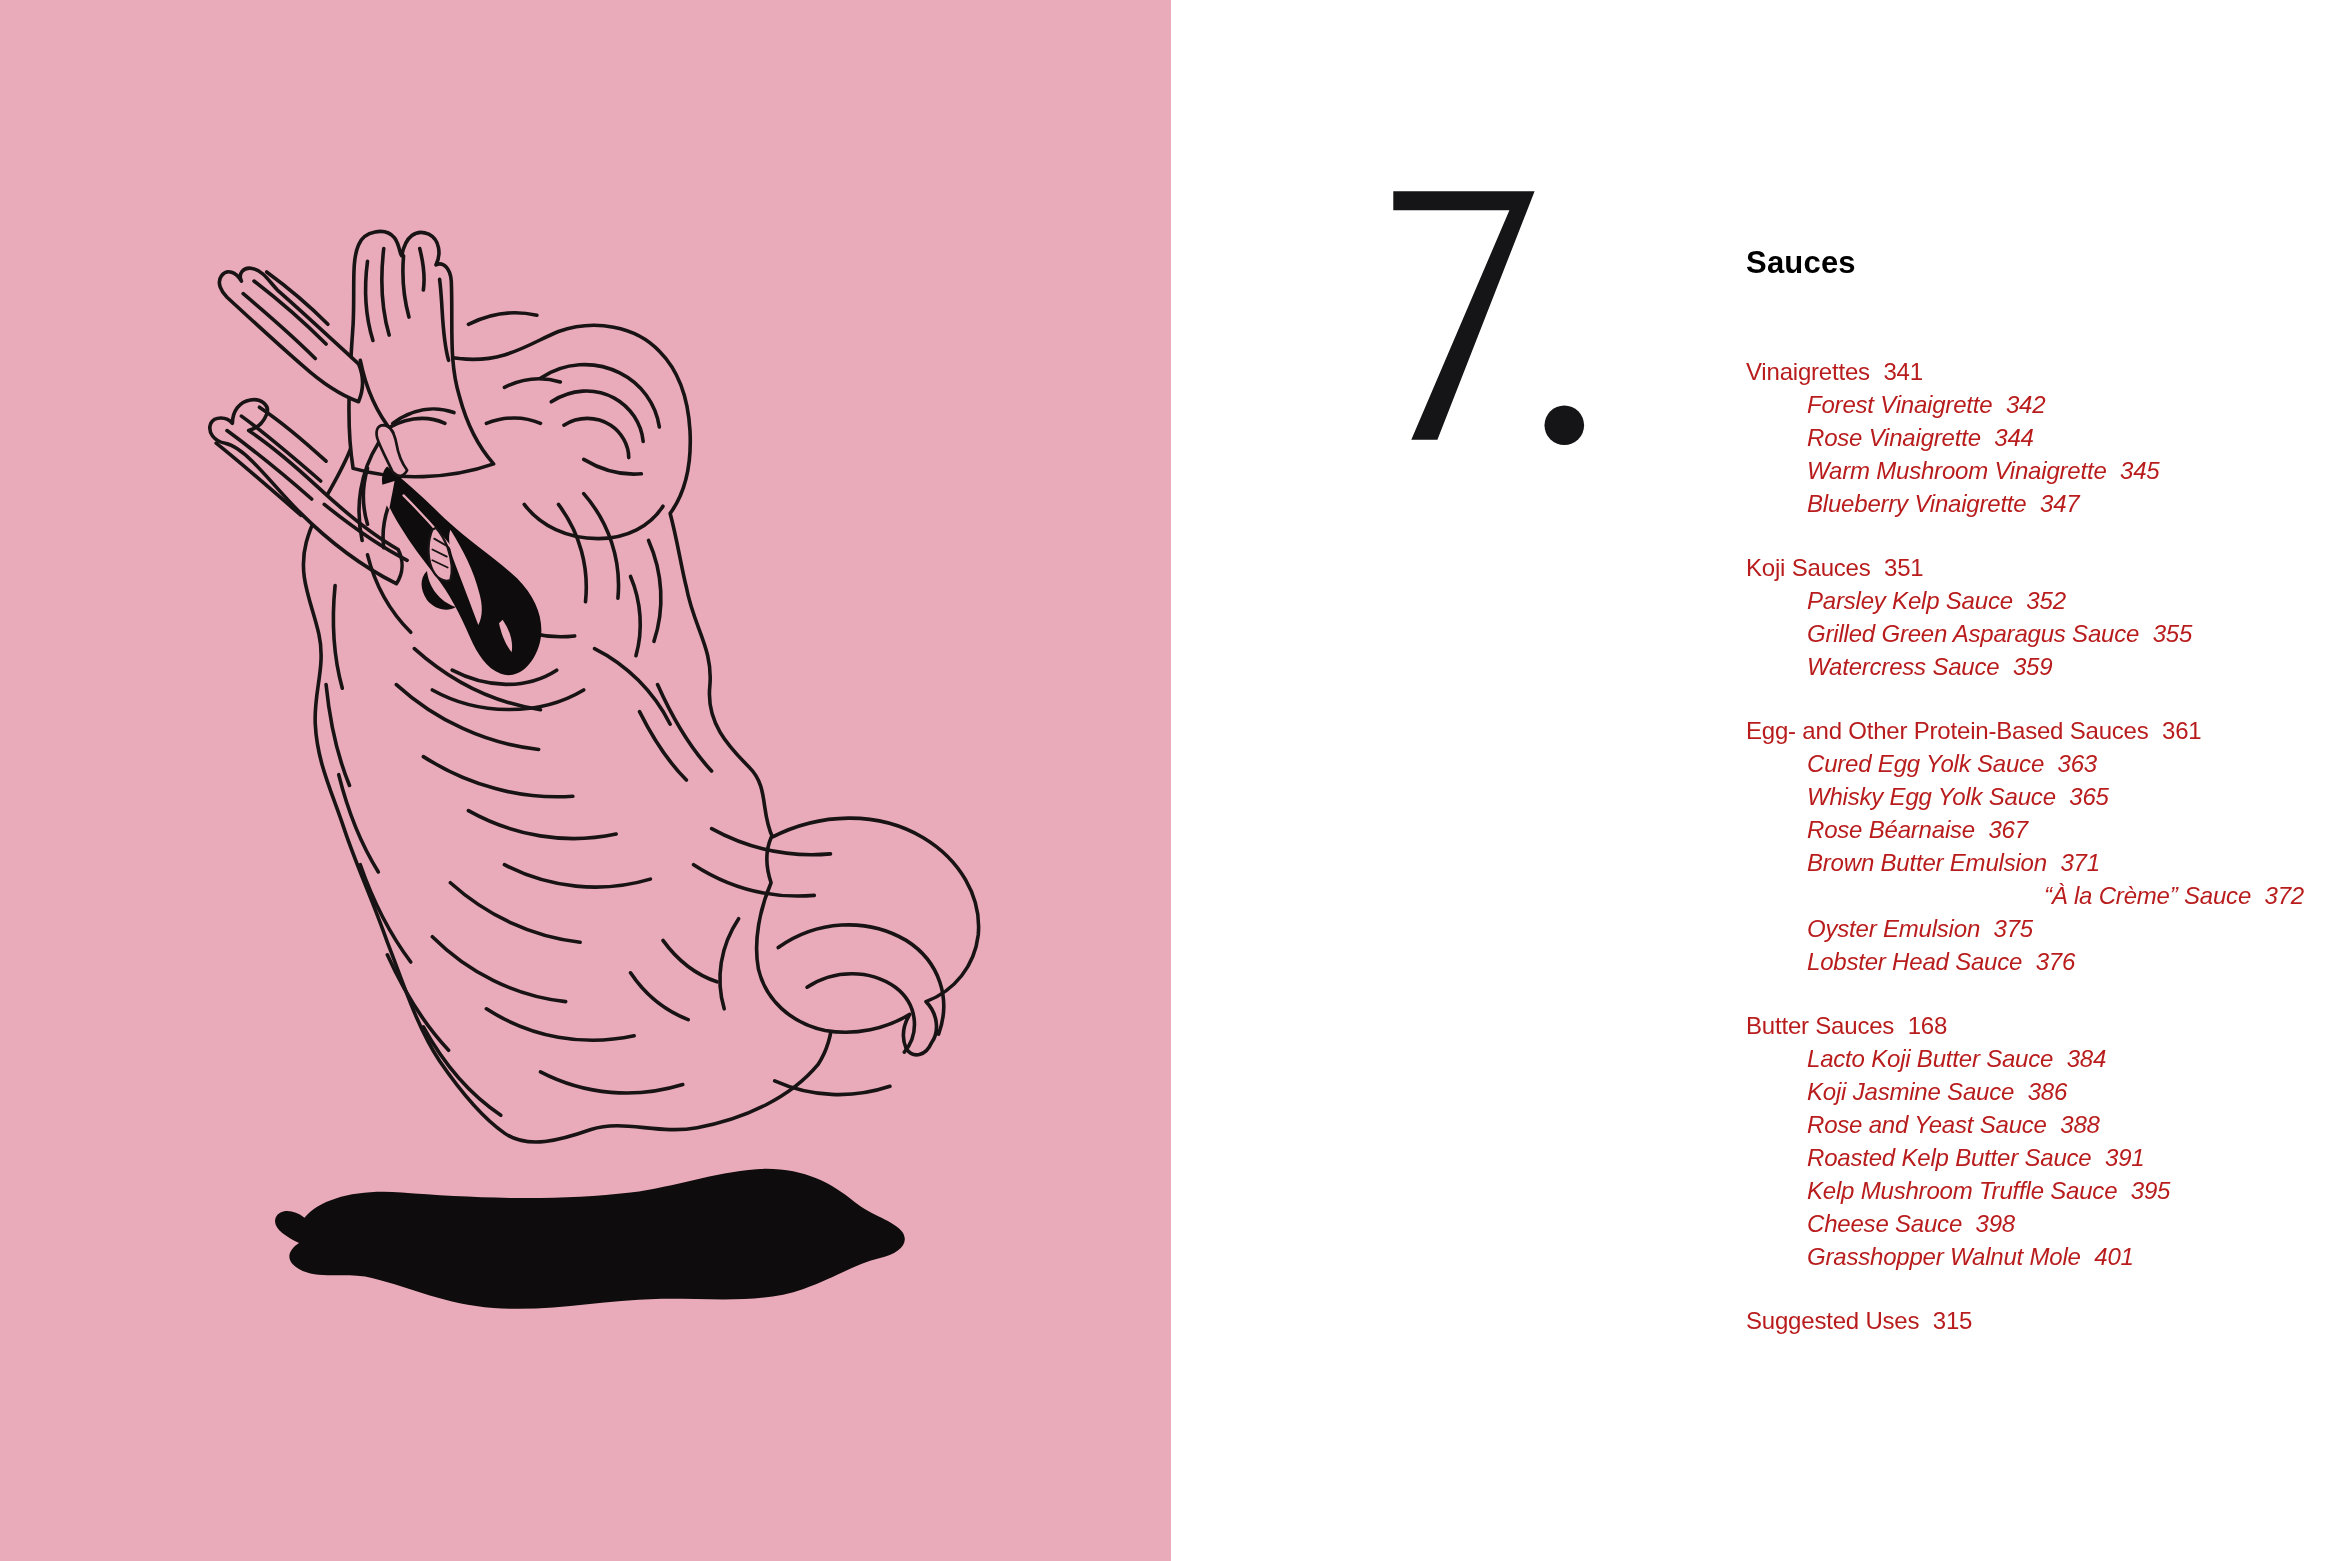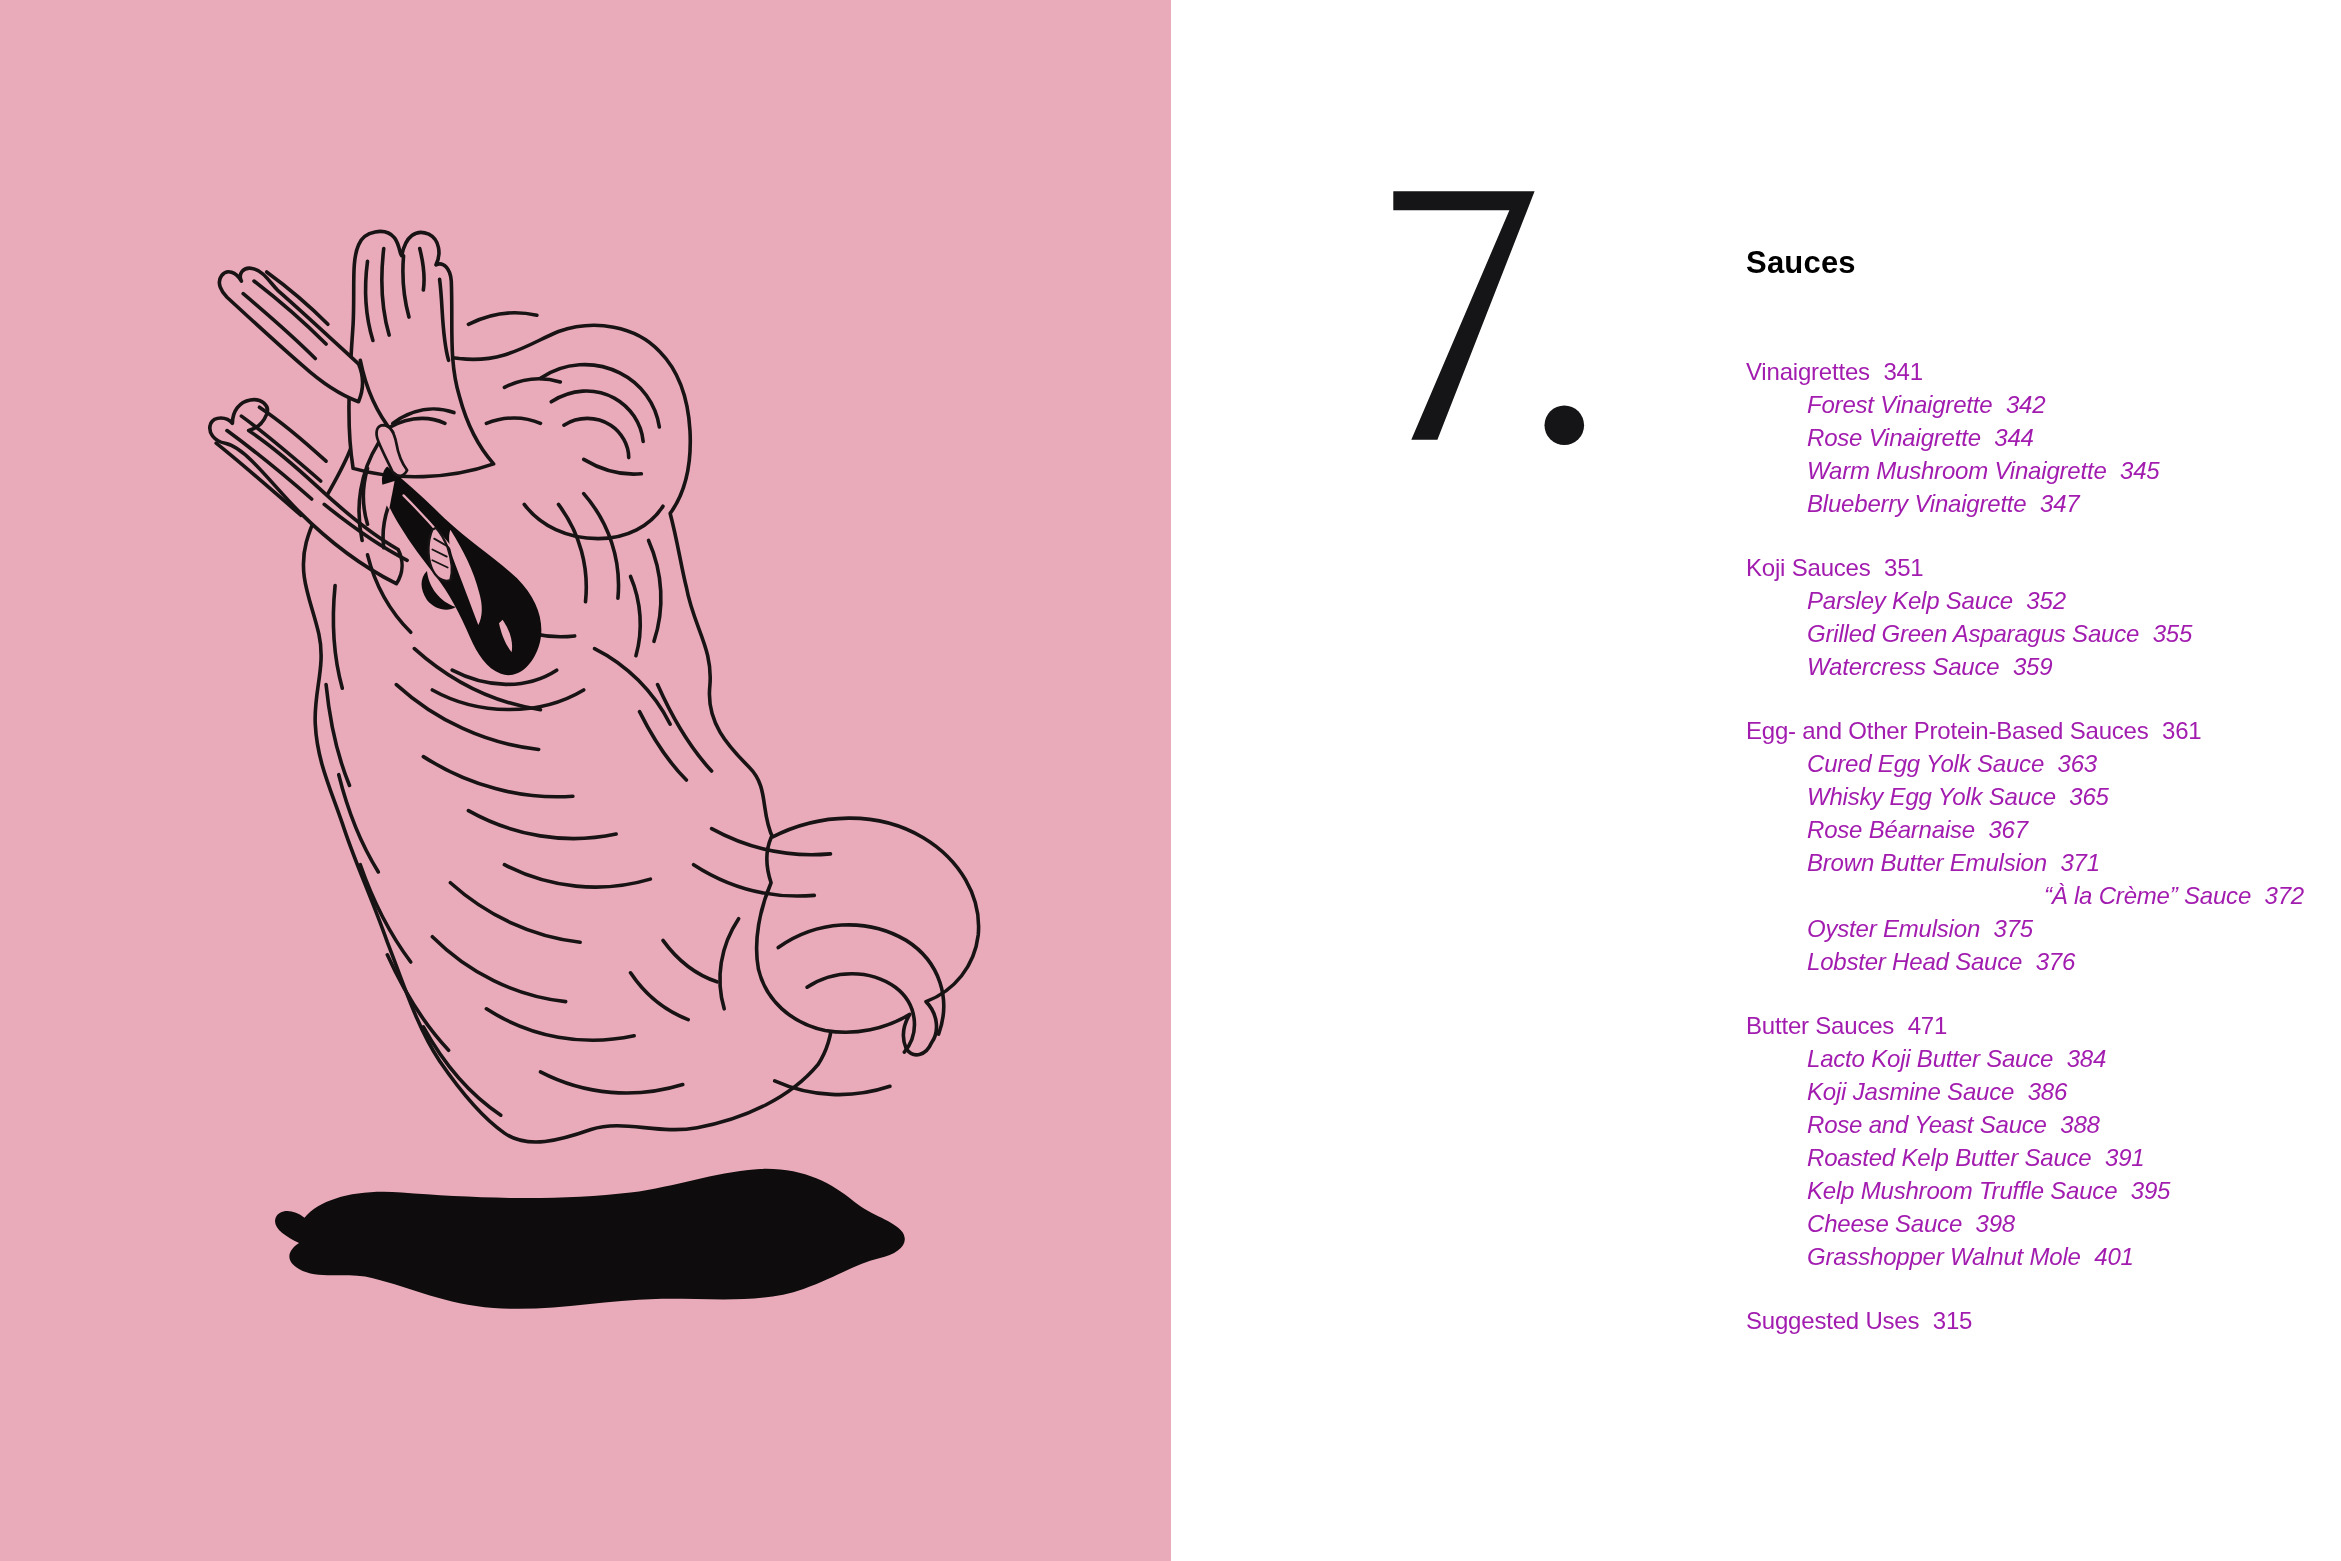--- a/index.html
+++ b/index.html
@@ -16,21 +16,21 @@
     position:absolute;left:1171px;top:0;width:1171px;height:1561px;
     background:#ffffff;color:#1c1b1d;
   }
   .numeral{position:absolute;left:216px;top:185px;width:207px;height:270px;}
   .chapter-title{
     position:absolute;left:575px;top:245px;margin:0;
     font-size:31px;font-weight:700;letter-spacing:0.2px;color:#000000;
   }
   .toc{
     position:absolute;left:575px;top:355px;width:558px;
-    font-size:24px;line-height:33px;letter-spacing:-0.2px;color:#a21caf;
+    font-size:24px;line-height:33px;letter-spacing:-0.2px;color:#b91c1c;
   }
   .toc-section{margin-top:31px;}
   .toc-section:first-child{margin-top:0;}
   .toc-line{white-space:nowrap;}
   .toc-item{padding-left:61px;font-style:italic;}
   .toc-item.hang{padding-left:51px;text-align:right;}
   .pg{margin-left:13.5px;}
 </style>
 </head>
 <body>
@@ -277,21 +277,21 @@
         <div class="toc-line toc-head"><span class="lbl">Egg- and Other Protein-Based Sauces</span><span class="pg">361</span></div>
         <div class="toc-line toc-item"><span class="lbl">Cured Egg Yolk Sauce</span><span class="pg">363</span></div>
         <div class="toc-line toc-item"><span class="lbl">Whisky Egg Yolk Sauce</span><span class="pg">365</span></div>
         <div class="toc-line toc-item"><span class="lbl">Rose Béarnaise</span><span class="pg">367</span></div>
         <div class="toc-line toc-item"><span class="lbl">Brown Butter Emulsion</span><span class="pg">371</span></div>
         <div class="toc-line toc-item hang"><span class="lbl">“À la Crème” Sauce</span><span class="pg">372</span></div>
         <div class="toc-line toc-item"><span class="lbl">Oyster Emulsion</span><span class="pg">375</span></div>
         <div class="toc-line toc-item"><span class="lbl">Lobster Head Sauce</span><span class="pg">376</span></div>
       </div>
       <div class="toc-section">
-        <div class="toc-line toc-head"><span class="lbl">Butter Sauces</span><span class="pg">471</span></div>
+        <div class="toc-line toc-head"><span class="lbl">Butter Sauces</span><span class="pg">168</span></div>
         <div class="toc-line toc-item"><span class="lbl">Lacto Koji Butter Sauce</span><span class="pg">384</span></div>
         <div class="toc-line toc-item"><span class="lbl">Koji Jasmine Sauce</span><span class="pg">386</span></div>
         <div class="toc-line toc-item"><span class="lbl">Rose and Yeast Sauce</span><span class="pg">388</span></div>
         <div class="toc-line toc-item"><span class="lbl">Roasted Kelp Butter Sauce</span><span class="pg">391</span></div>
         <div class="toc-line toc-item"><span class="lbl">Kelp Mushroom Truffle Sauce</span><span class="pg">395</span></div>
         <div class="toc-line toc-item"><span class="lbl">Cheese Sauce</span><span class="pg">398</span></div>
         <div class="toc-line toc-item"><span class="lbl">Grasshopper Walnut Mole</span><span class="pg">401</span></div>
       </div>
       <div class="toc-section">
         <div class="toc-line toc-head"><span class="lbl">Suggested Uses</span><span class="pg">315</span></div>

